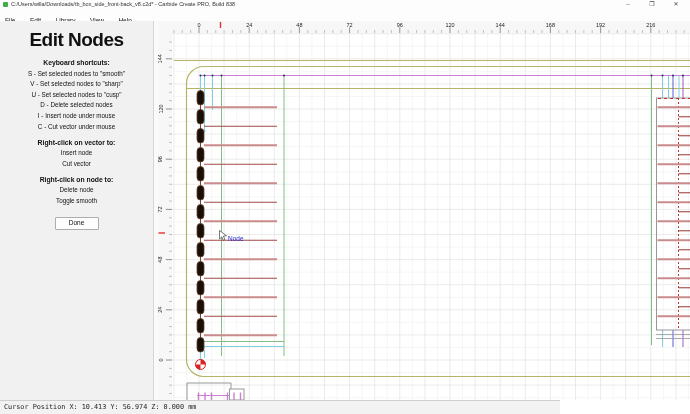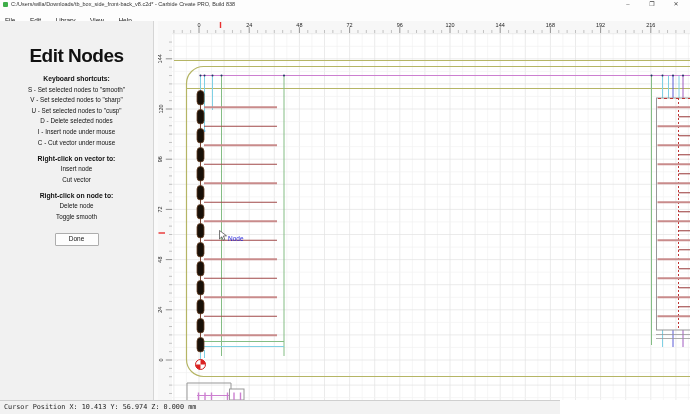--- a/index.html
+++ b/index.html
@@ -11,21 +11,21 @@
   .title-text{position:absolute;left:11px;top:1px;font-size:5.5px;color:#333;white-space:nowrap;}
   .win-btns{position:absolute;right:2px;top:0;height:9px;display:flex;}
   .win-btn{width:24px;height:9px;line-height:9px;text-align:center;font-size:6px;color:#444;}
   
   .menubar{position:absolute;left:0;top:9px;width:690px;height:12px;background:#fdfdfd;border-bottom:1px solid #d8d8d8;}
   .menu-item{display:inline-block;padding:0 5px;font-size:6.5px;line-height:11px;color:#222;}
   .menu-item::first-letter{text-decoration:underline;}
   
   .main{position:absolute;left:0;top:21px;width:690px;height:379px;}
   .panel{position:absolute;left:0;top:0;width:153px;height:379px;background:#f1f1f1;text-align:center;color:#111;}
-  .panel-title{margin-top:24px;font-size:19px;font-weight:bold;letter-spacing:-0.5px;}
+  .panel-title{margin-top:8px;font-size:19px;font-weight:bold;letter-spacing:-0.5px;}
   .sec-heading{margin-top:9px;font-size:6.8px;font-weight:bold;}
   .sec-heading.first{margin-top:8px;}
   .sec-line{margin-top:3.6px;font-size:6.3px;}
   .done-btn{display:block;margin:13px auto 0;width:44px;height:13px;font-size:6.5px;line-height:10px;
             font-family:"Liberation Sans",sans-serif;background:#fdfdfd;border:1px solid #adadad;border-radius:1px;color:#111;padding:0;}
   .splitter{position:absolute;left:153px;top:0;width:5px;height:379px;background:#fafafa;border-left:1px solid #d5d5d5;box-sizing:border-box;}
   .canvas-region{position:absolute;left:158px;top:0;width:532px;height:379px;background:#f7f7f7;}
   .hruler{position:absolute;left:0;top:0;width:532px;height:12px;}
   .vruler{position:absolute;left:0;top:12px;width:14px;height:367px;}
   .canvas{position:absolute;left:14px;top:12px;width:518px;height:367px;background:#ffffff;}

